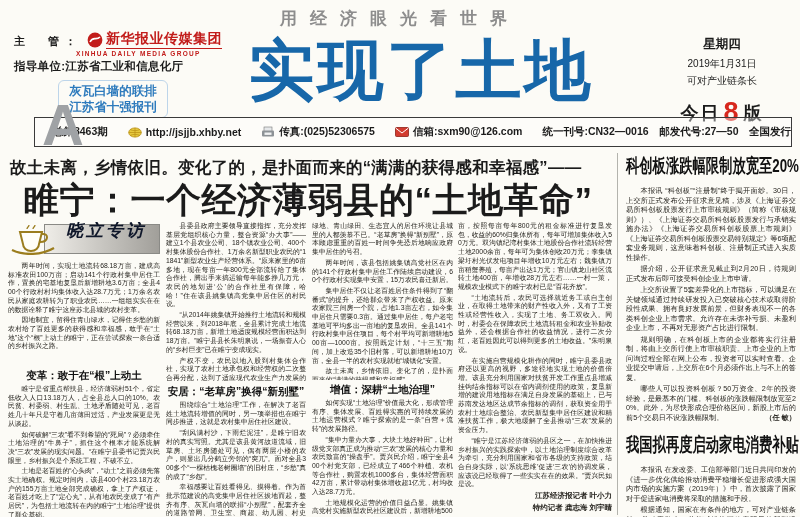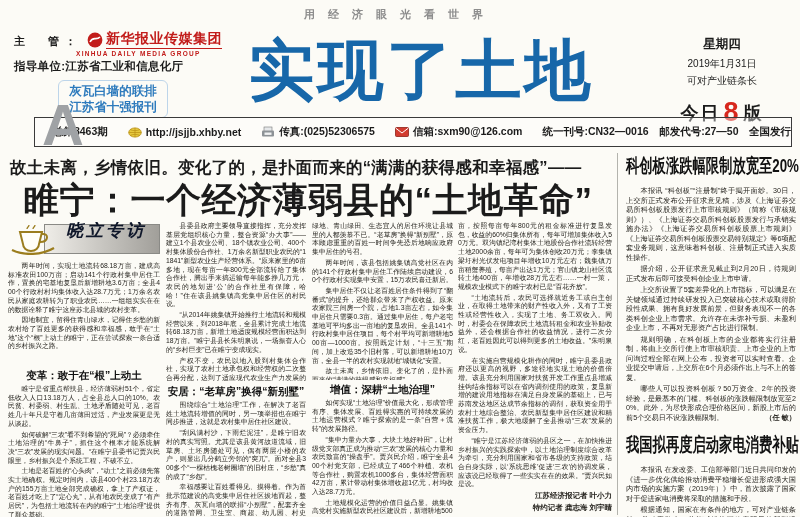--- a/index.html
+++ b/index.html
@@ -1,19 +1,19 @@
 <!DOCTYPE html>
 <html><head>
 <meta charset="utf-8">
 <style>
   html,body{margin:0;padding:0;background:#6e6e6e;}
   .page{position:relative;width:800px;height:517px;background:#fcfbf6;overflow:hidden;
         font-family:"Liberation Sans",sans-serif;color:#1b1b1b;margin:0 auto;}
   
-  .slogan{position:absolute;top:7px;left:0;right:0;text-align:center;font-size:11px;
+  .slogan{position:absolute;top:7px;left:0;right:0;text-align:center;font-size:17px;
           letter-spacing:13px;color:#8d8d8d;font-weight:bold;}
   
   .hdr-left{position:absolute;left:14px;top:30px;width:220px;}
   .sup-row{display:flex;align-items:flex-end;font-size:11px;font-weight:bold;}
   .sup-label{margin-right:5px;letter-spacing:6px;white-space:nowrap;}
   .logo-wrap{display:flex;align-items:center;gap:3px;}
   .logo-cn{color:#c21d1b;font-size:14px;font-weight:900;font-family:"Liberation Serif","DejaVu Serif",serif;
            border-bottom:1.5px solid #c21d1b;letter-spacing:0.5px;}
   .sup-en{color:#c21d1b;font-size:6.5px;font-weight:bold;letter-spacing:1.3px;margin:1px 0 2px 62px;}
   .guide{font-size:11.5px;font-weight:bold;letter-spacing:0.3px;}

